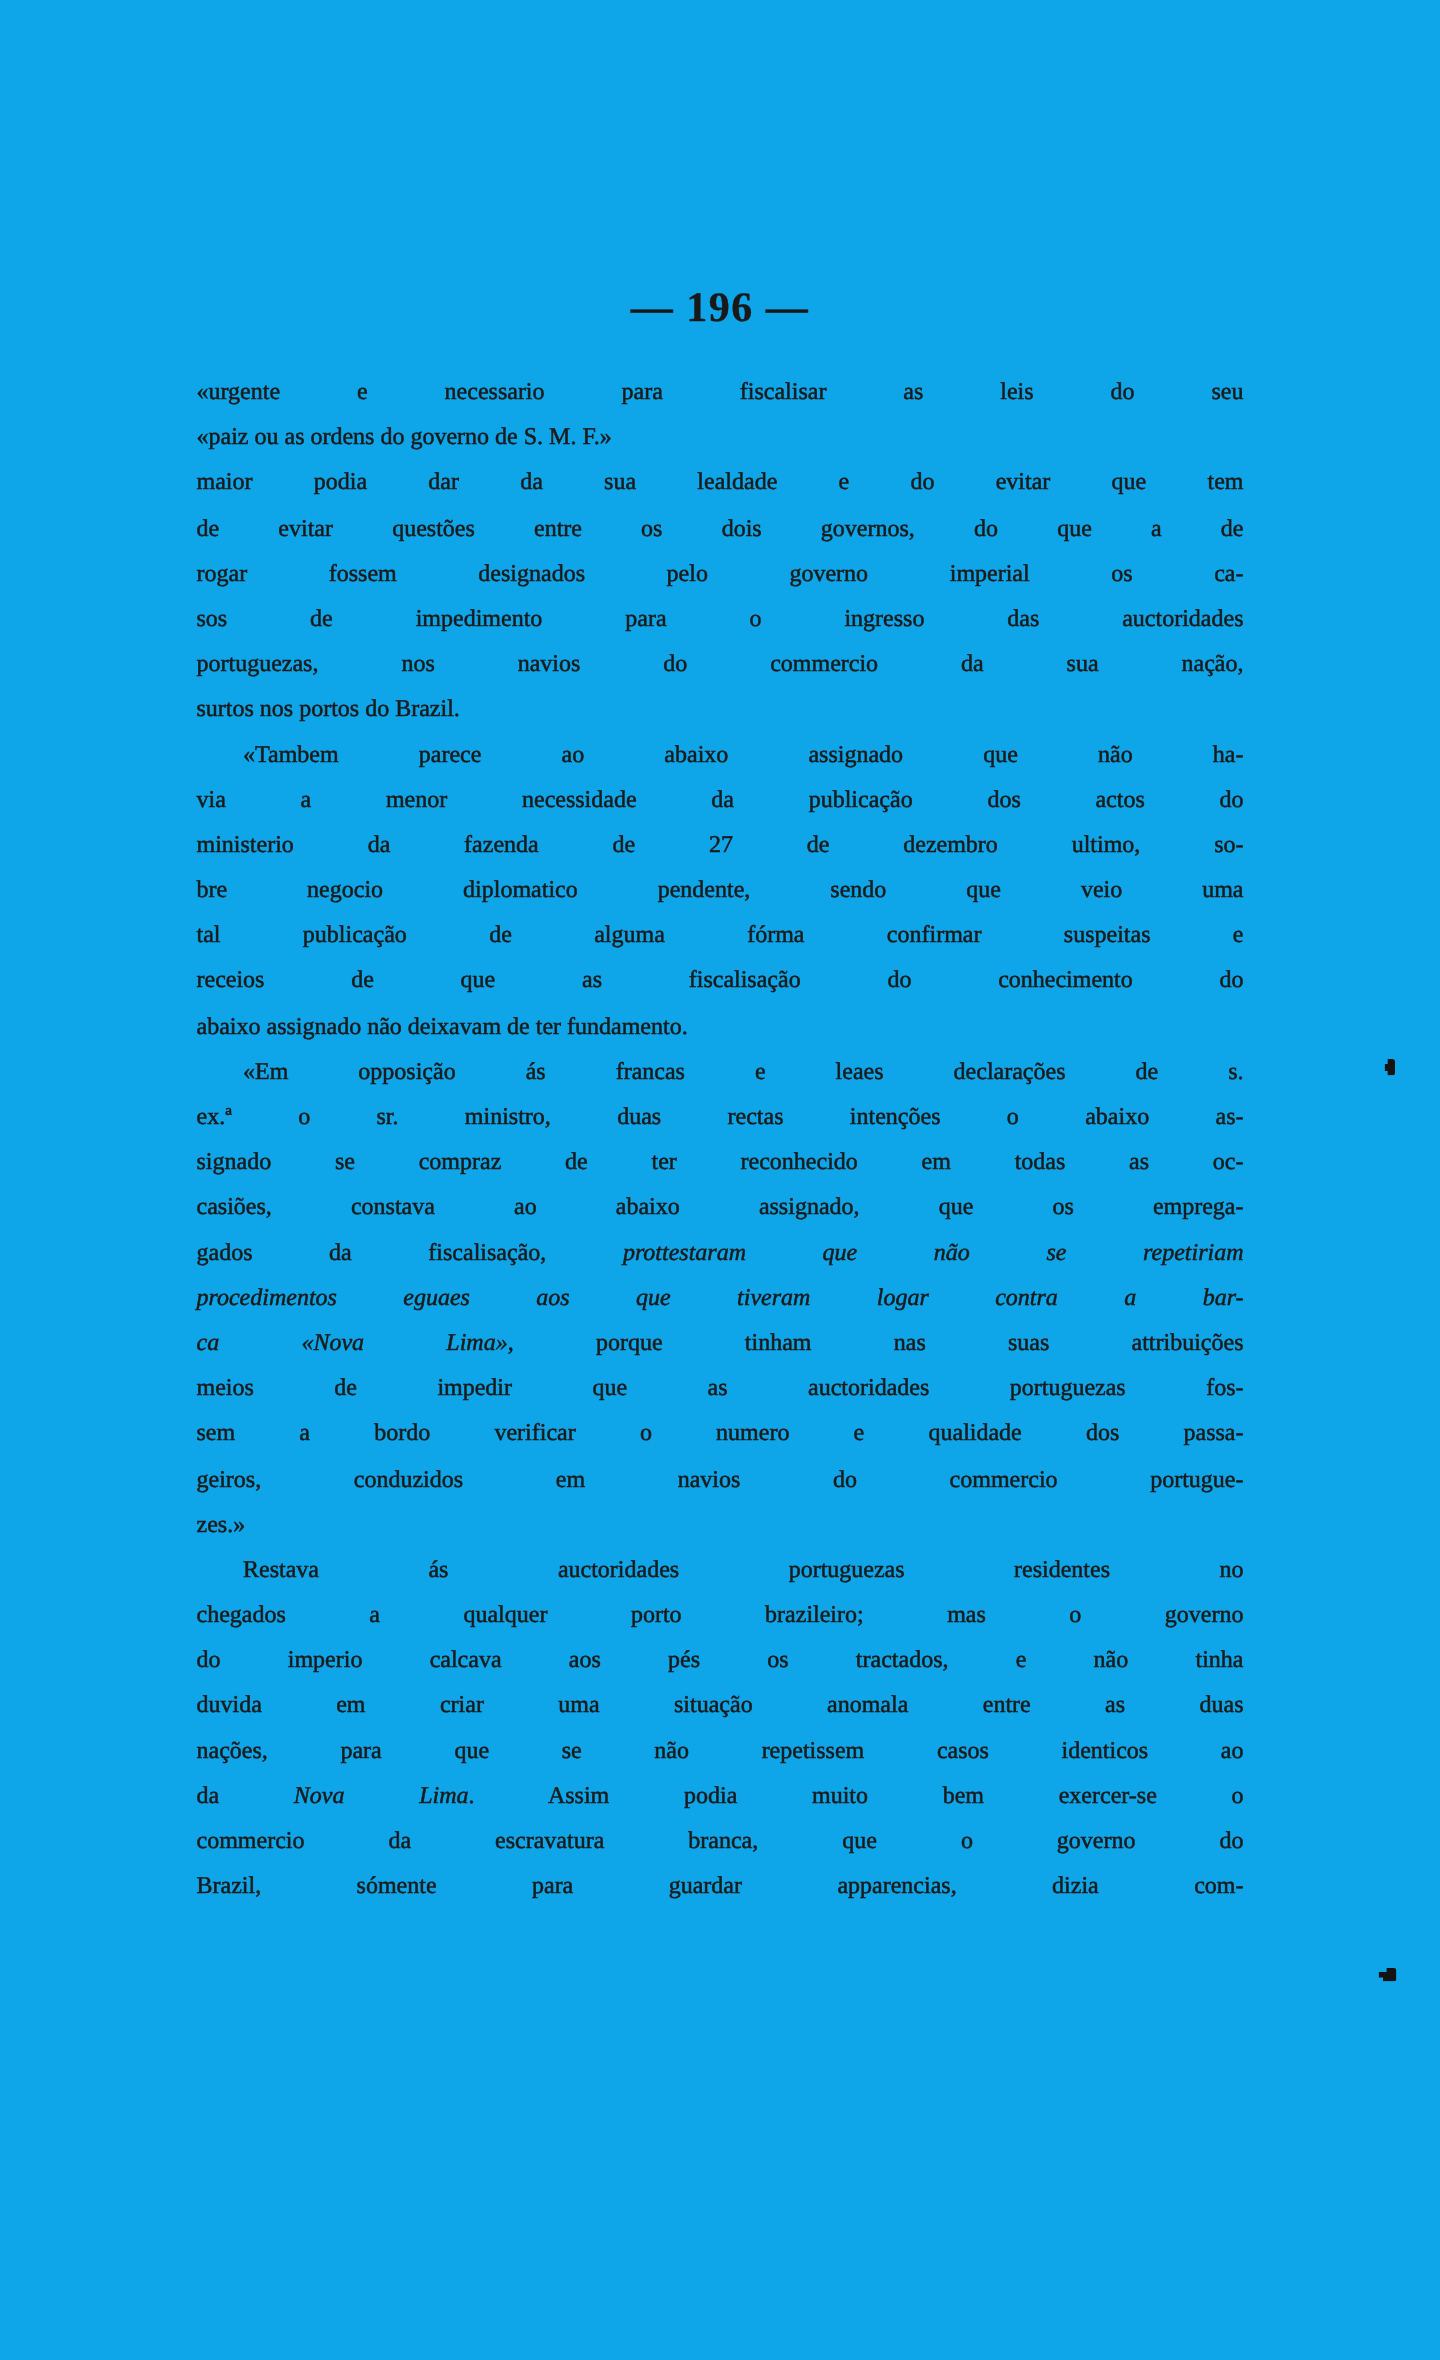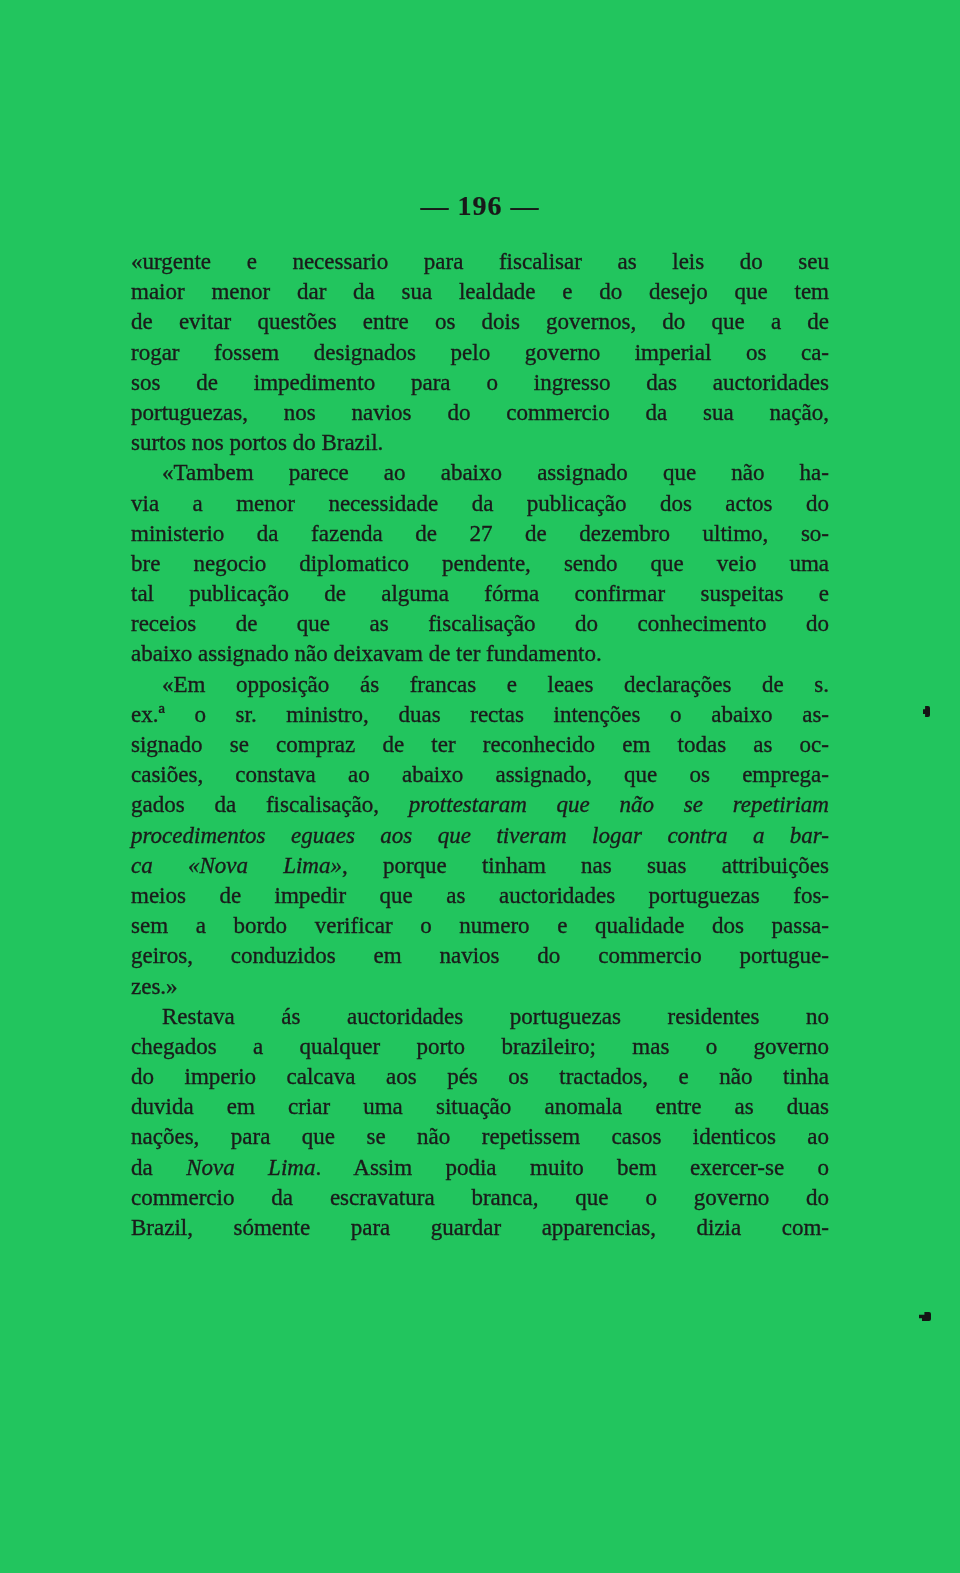--- a/index.html
+++ b/index.html
@@ -7,41 +7,41 @@
     width: 960px;
     height: 1573px;
     background: #ffffff;
     position: relative;
     font-family: "Liberation Serif", "DejaVu Serif", serif;
     overflow: hidden;
   }
   .page {
     position: absolute;
     inset: 0;
-    background: #22c55e;
+    background: #0ea5e9;
     color: #1b1b1b;
   }
   .page-number {
     position: absolute;
     top: 190px;
     left: 131px;
     width: 698px;
     text-align: center;
     font-size: 28px;
     font-weight: bold;
     letter-spacing: 1px;
     color: #191919;
     -webkit-text-stroke: 0.2px #191919;
   }
   .text-block {
     position: absolute;
     top: 247px;
     left: 131px;
     width: 698px;
-    font-size: 23px;
+    font-size: 16px;
     line-height: 30.2px;
     color: #1b1b1b;
     -webkit-text-stroke: 0.35px #1b1b1b;
   }
   .line {
     height: 30.2px;
     text-align: left;
     text-align-last: left;
   }
   .line.just {
@@ -77,21 +77,22 @@
   }
 </style>
 </head>
 <body>
 
 <div class="page">
   <div class="page-number">— 196 —</div>
 
   <div class="text-block" id="text-block">
       <div class="line just"><span>«urgente e necessario para fiscalisar as leis do seu</span></div>
-      <div class="line just"><span>maior menor dar da sua lealdade e do desejo que tem</span></div>
+      <div class="line"><span>«paiz ou as ordens do governo de S. M. F.»</span></div>
+      <div class="line just"><span>maior podia dar da sua lealdade e do evitar que tem</span></div>
       <div class="line just"><span>de evitar questões entre os dois governos, do que a de</span></div>
       <div class="line just"><span>rogar fossem designados pelo governo imperial os ca-</span></div>
       <div class="line just"><span>sos de impedimento para o ingresso das auctoridades</span></div>
       <div class="line just"><span>portuguezas, nos navios do commercio da sua nação,</span></div>
       <div class="line"><span>surtos nos portos do Brazil.</span></div>
       <div class="line just indent"><span>«Tambem parece ao abaixo assignado que não ha-</span></div>
       <div class="line just"><span>via a menor necessidade da publicação dos actos do</span></div>
       <div class="line just"><span>ministerio da fazenda de 27 de dezembro ultimo, so-</span></div>
       <div class="line just"><span>bre negocio diplomatico pendente, sendo que veio uma</span></div>
       <div class="line just"><span>tal publicação de alguma fórma confirmar suspeitas e</span></div>

